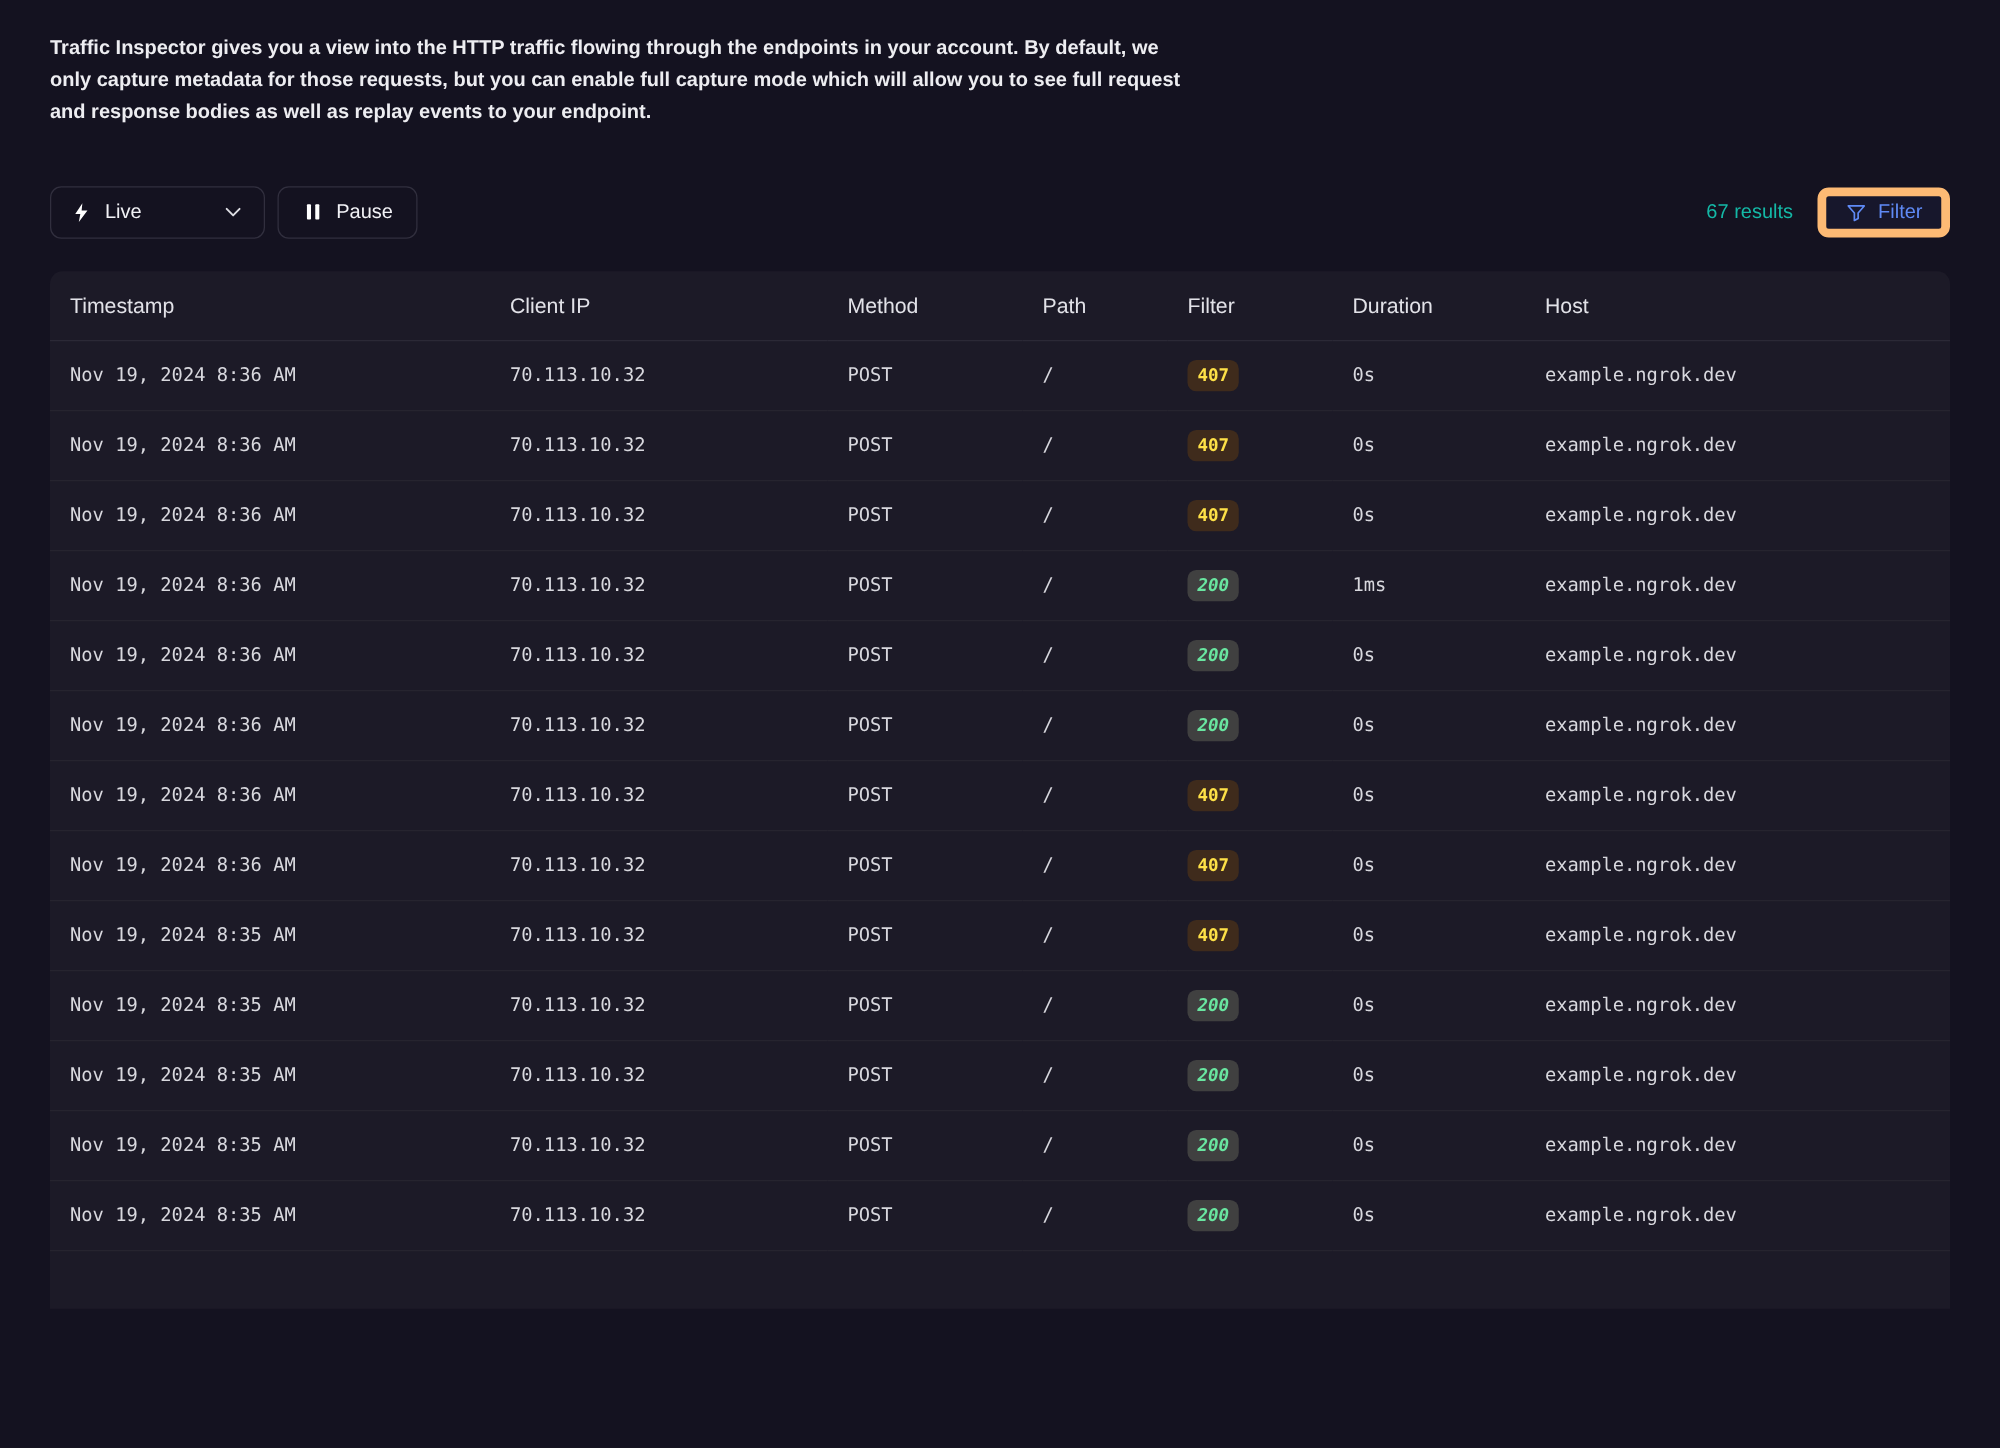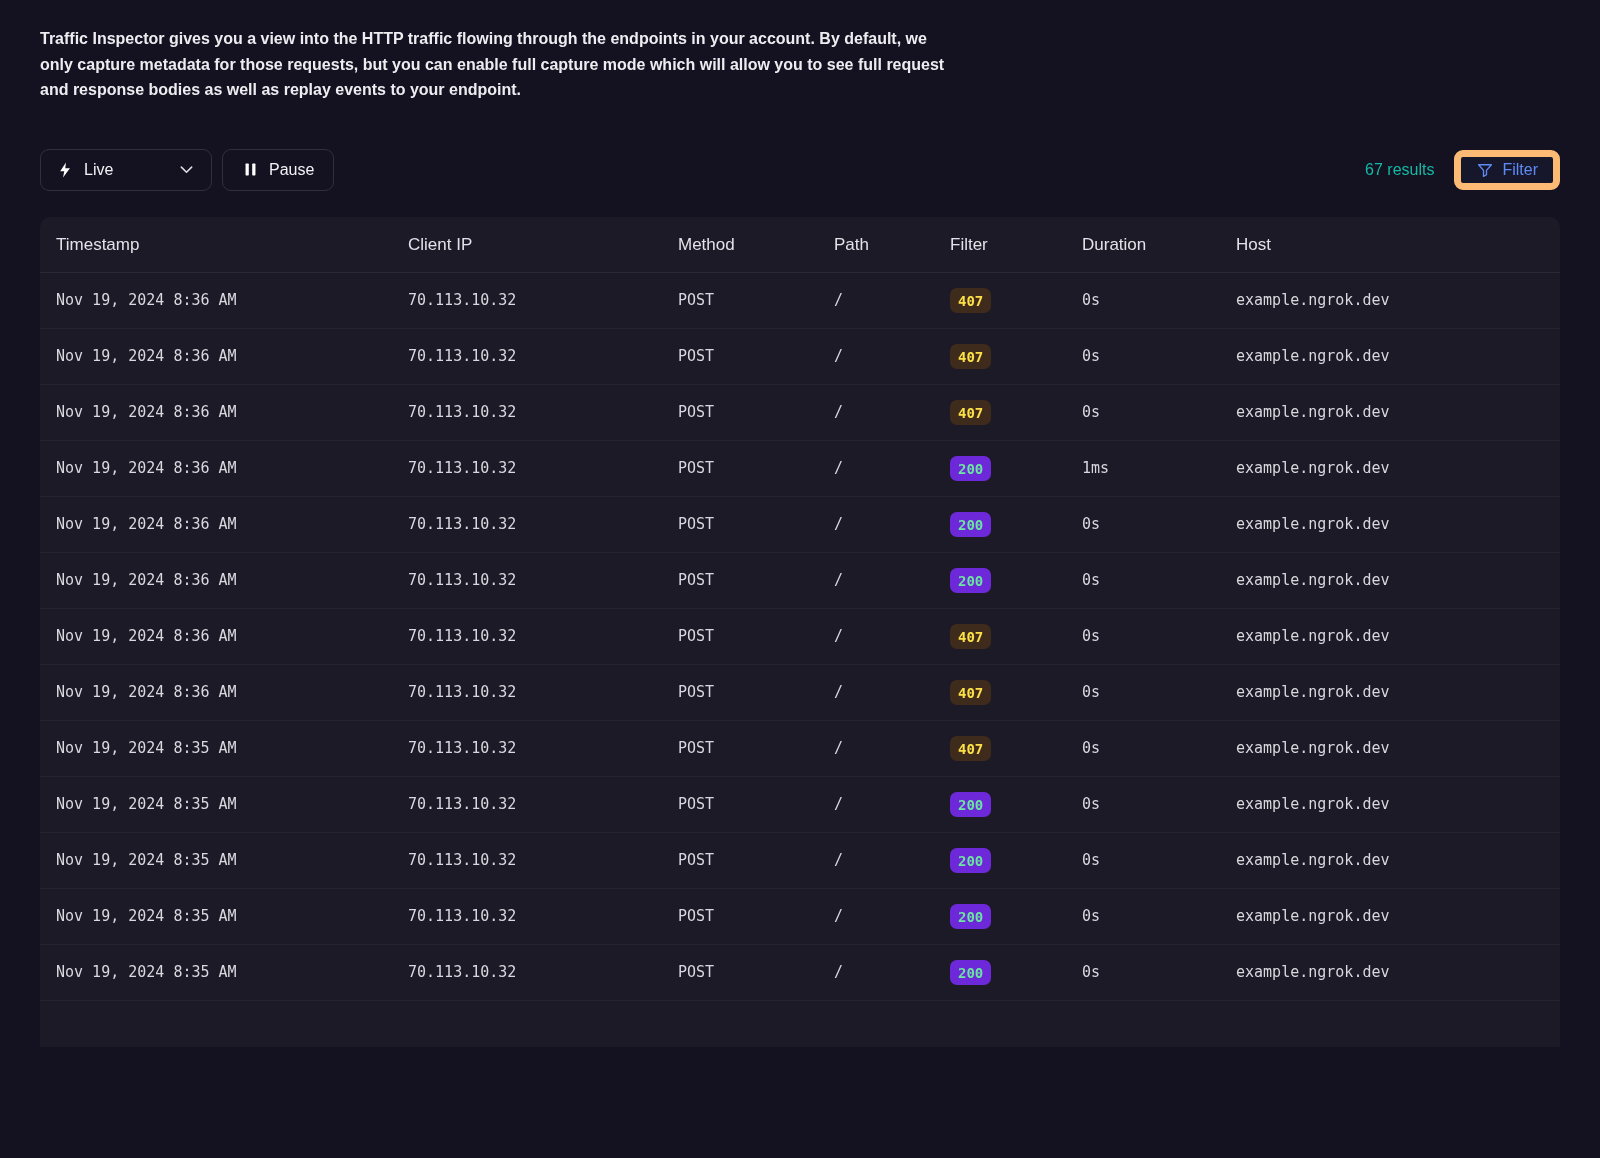--- a/index.html
+++ b/index.html
@@ -126,21 +126,21 @@
   .status-badge {
     display: inline-block;
     font-family: "DejaVu Sans Mono", monospace;
     font-size: 14px;
     font-weight: bold;
     line-height: 1;
     padding: 6px 8px 5px;
     border-radius: 7px;
   }
   .status-badge.error   { color: #fde047; background: #3F2B1C; }
-  .status-badge.success { color: #69E5A0; background: #6d28d9; }
+  .status-badge.success { color: #69E5A0; background: #404040; font-style: italic; }
 </style>
 </head>
 <body>
 
 <div class="content">
 
   <p class="intro-text">Traffic Inspector gives you a view into the HTTP traffic flowing through the endpoints in your account. By default, we only capture metadata for those requests, but you can enable full capture mode which will allow you to see full request and response bodies as well as replay events to your endpoint.</p>
 
 
   <div class="toolbar">

